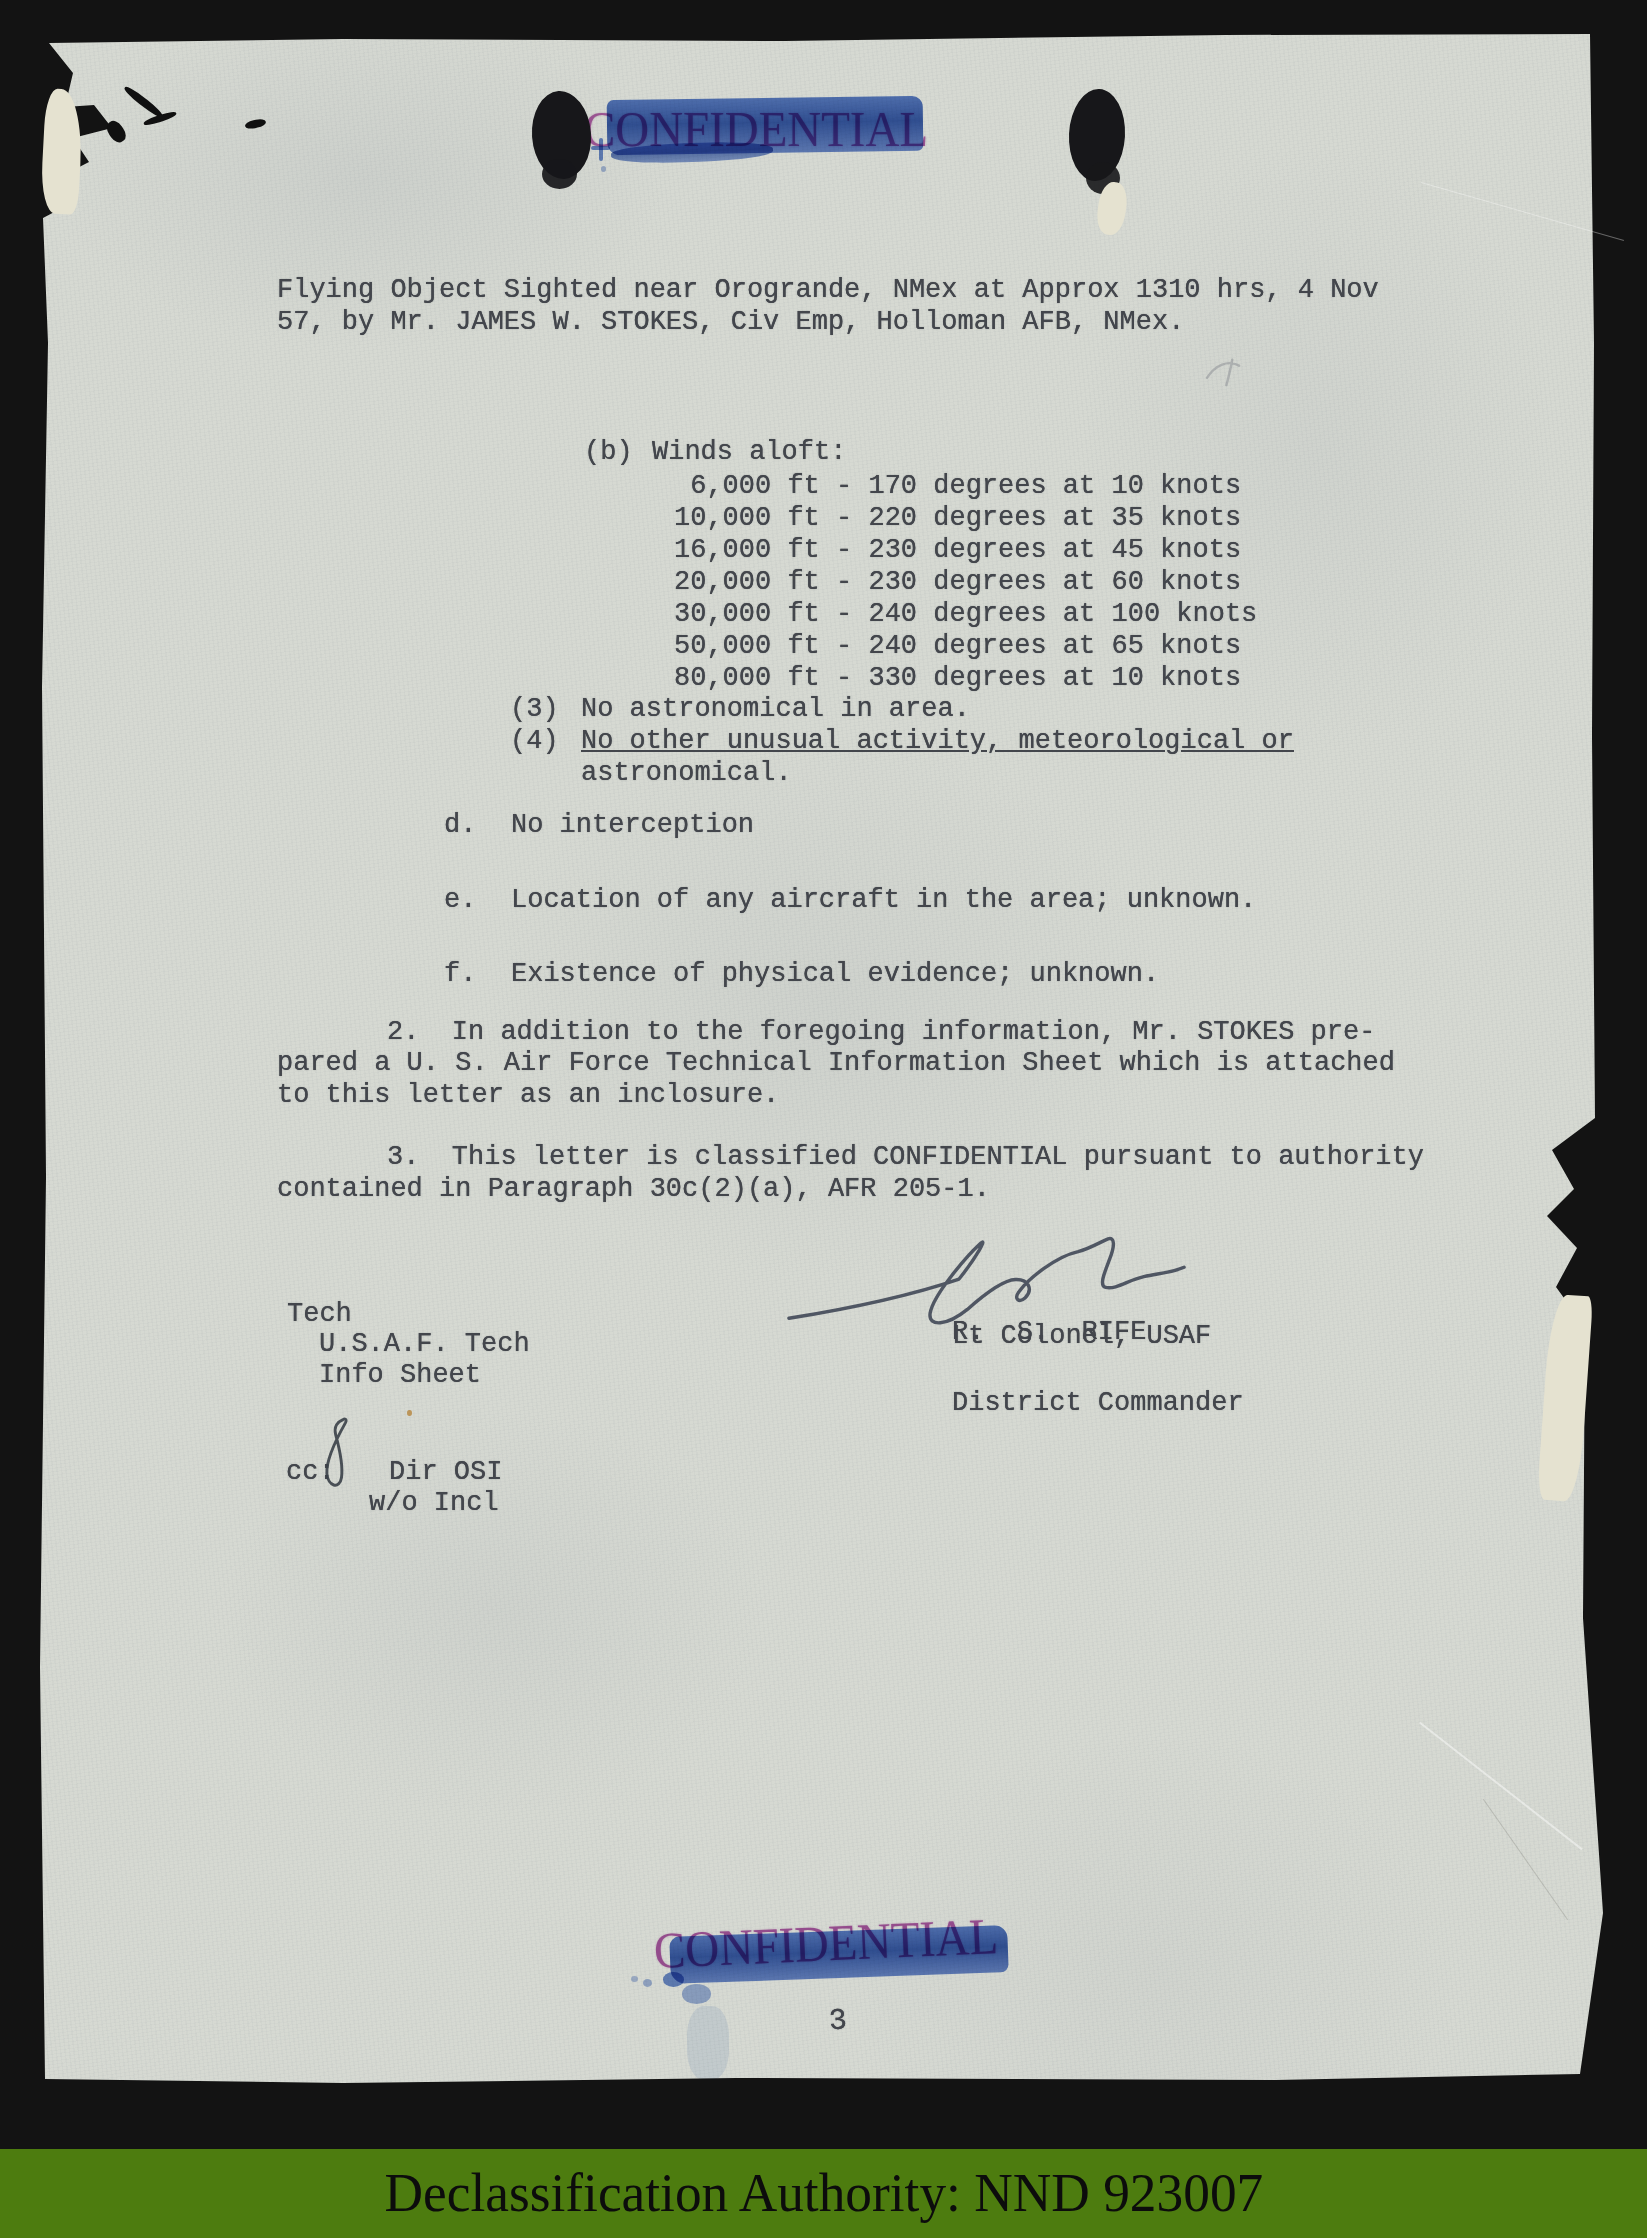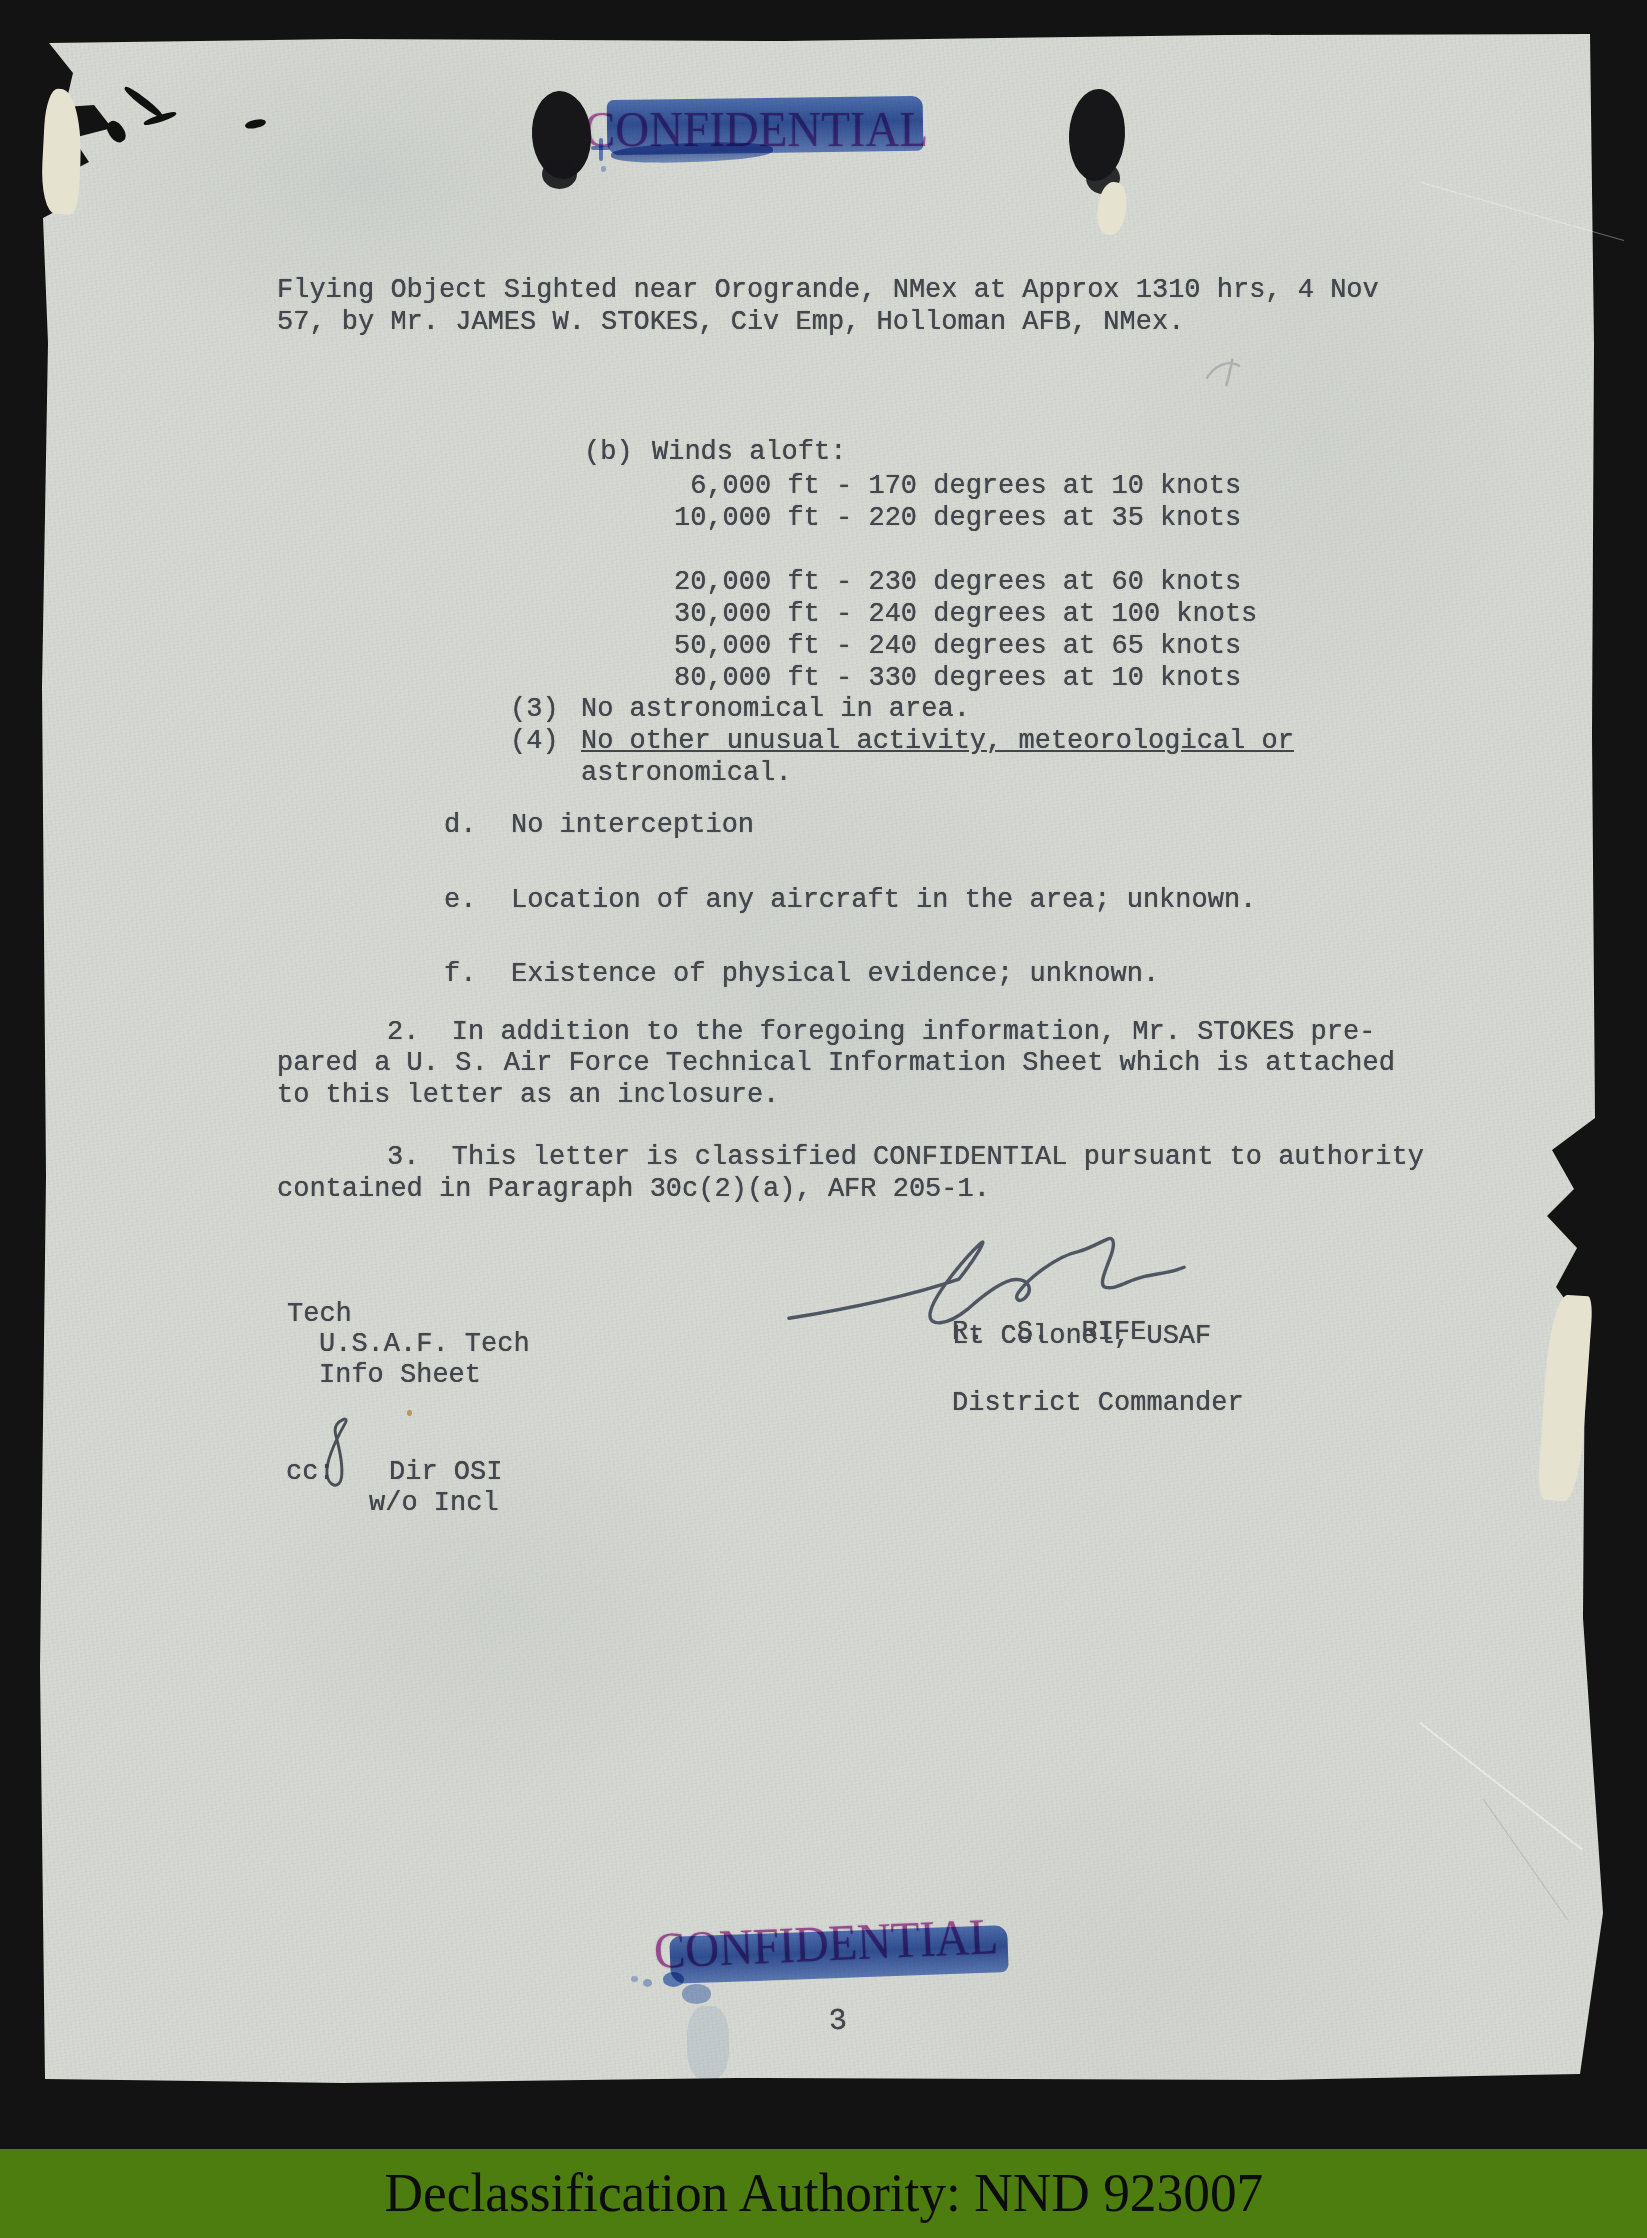--- a/index.html
+++ b/index.html
@@ -84,20 +84,21 @@
   <div class="tear" style="left:105px;top:124px;width:22.6px;height:14.7px;transform:rotate(55deg);"></div>
   <div class="tear" style="left:245px;top:120px;width:20.6px;height:8.3px;transform:rotate(-12deg);"></div>
 
   <div class="tline" style="left:277px;top:276px;">Flying Object Sighted near Orogrande, NMex at Approx 1310 hrs, 4 Nov</div>
   <div class="tline" style="left:277px;top:308px;">57, by Mr. JAMES W. STOKES, Civ Emp, Holloman AFB, NMex.</div>
 
   <div class="tline" style="left:584px;top:438px;">(b)</div>
   <div class="tline" style="left:652px;top:438px;">Winds aloft:</div>
   <div class="tline" style="left:674px;top:472px;"> 6,000 ft - 170 degrees at 10 knots</div>
   <div class="tline" style="left:674px;top:504px;">10,000 ft - 220 degrees at 35 knots</div>
+  <div class="tline" style="left:674px;top:536px;">16,000 ft - 230 degrees at 45 knots</div>
   <div class="tline" style="left:674px;top:568px;">20,000 ft - 230 degrees at 60 knots</div>
   <div class="tline" style="left:674px;top:600px;">30,000 ft - 240 degrees at 100 knots</div>
   <div class="tline" style="left:674px;top:632px;">50,000 ft - 240 degrees at 65 knots</div>
   <div class="tline" style="left:674px;top:664px;">80,000 ft - 330 degrees at 10 knots</div>
 
   <div class="tline" style="left:510px;top:695px;">(3)</div>
   <div class="tline" style="left:581px;top:695px;">No astronomical in area.</div>
   <div class="tline" style="left:510px;top:727px;">(4)</div>
   <div class="tline" style="left:581px;top:727px;text-decoration:underline;">No other unusual activity, meteorological or</div>
   <div class="tline" style="left:581px;top:759px;">astronomical.</div>

